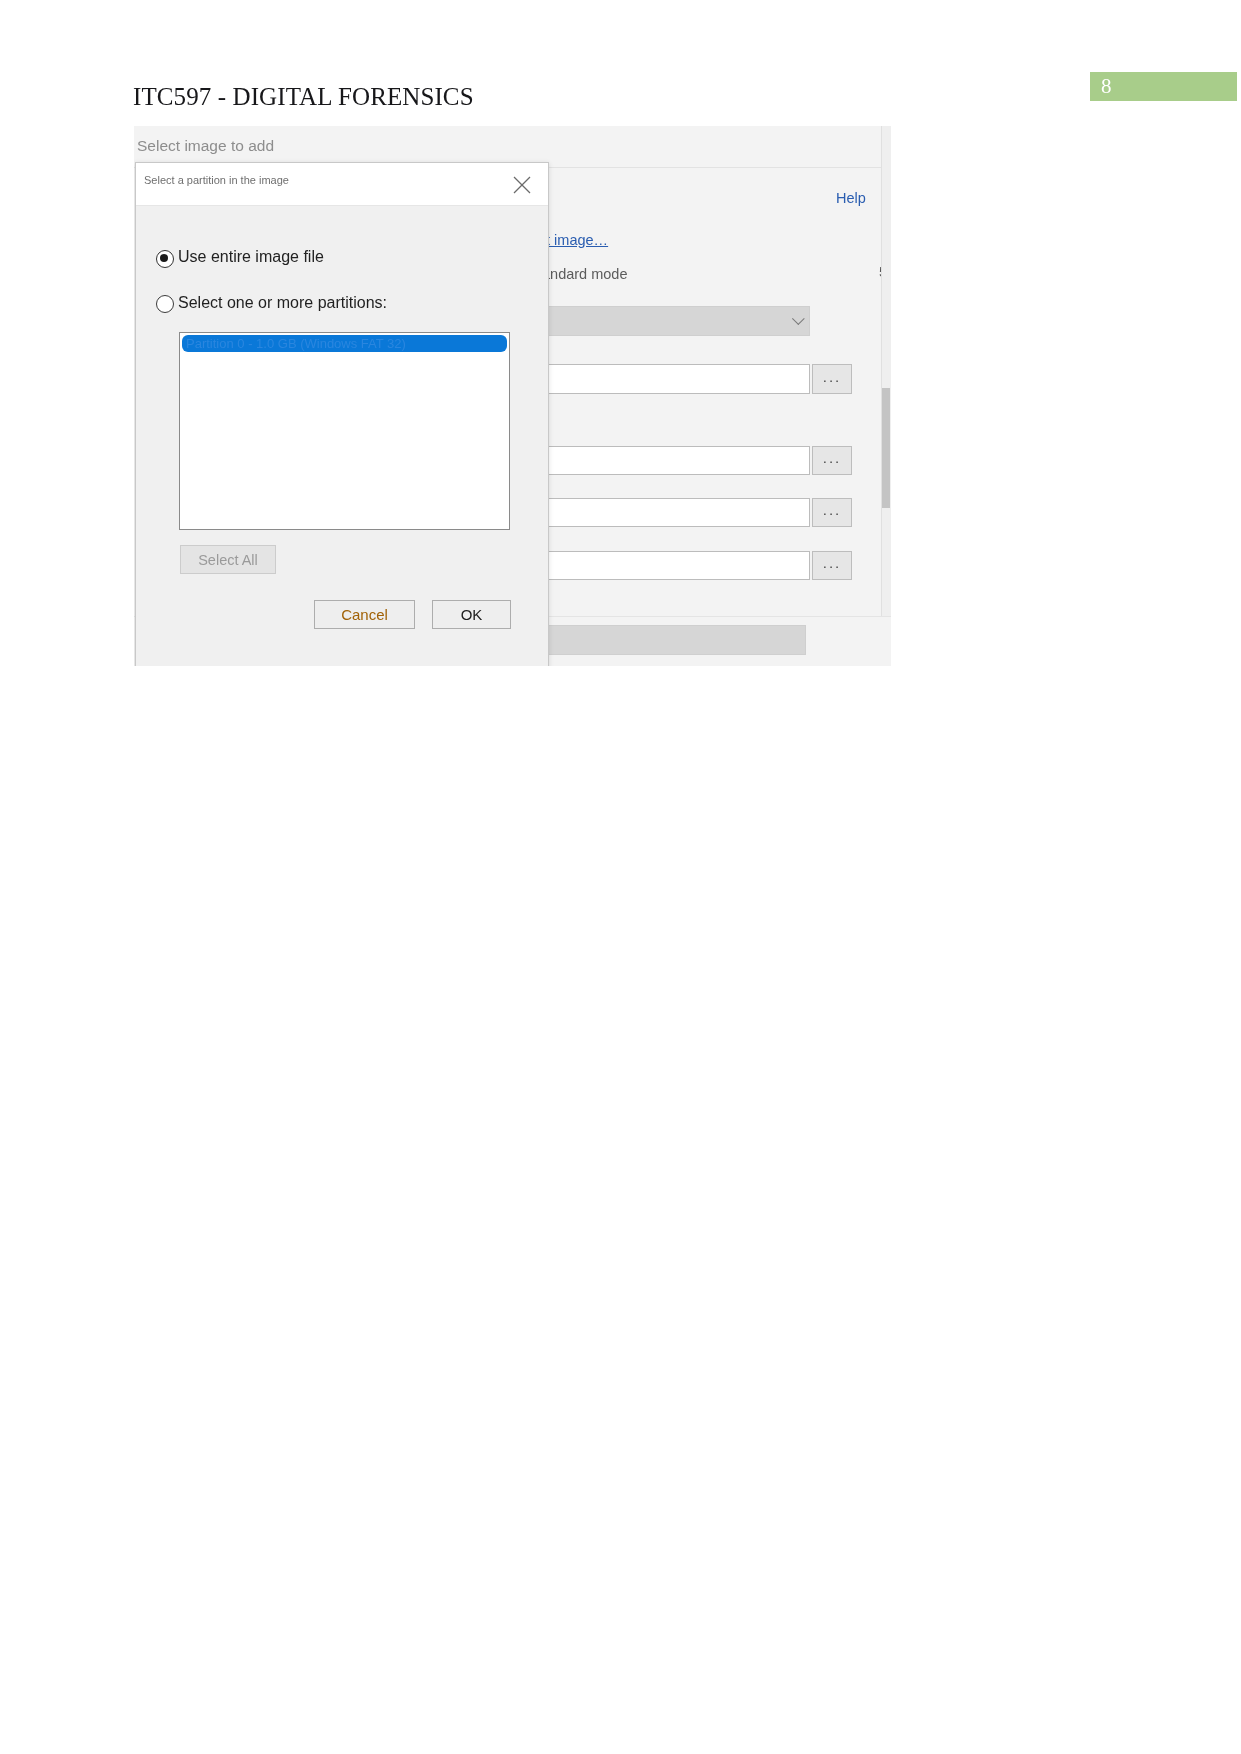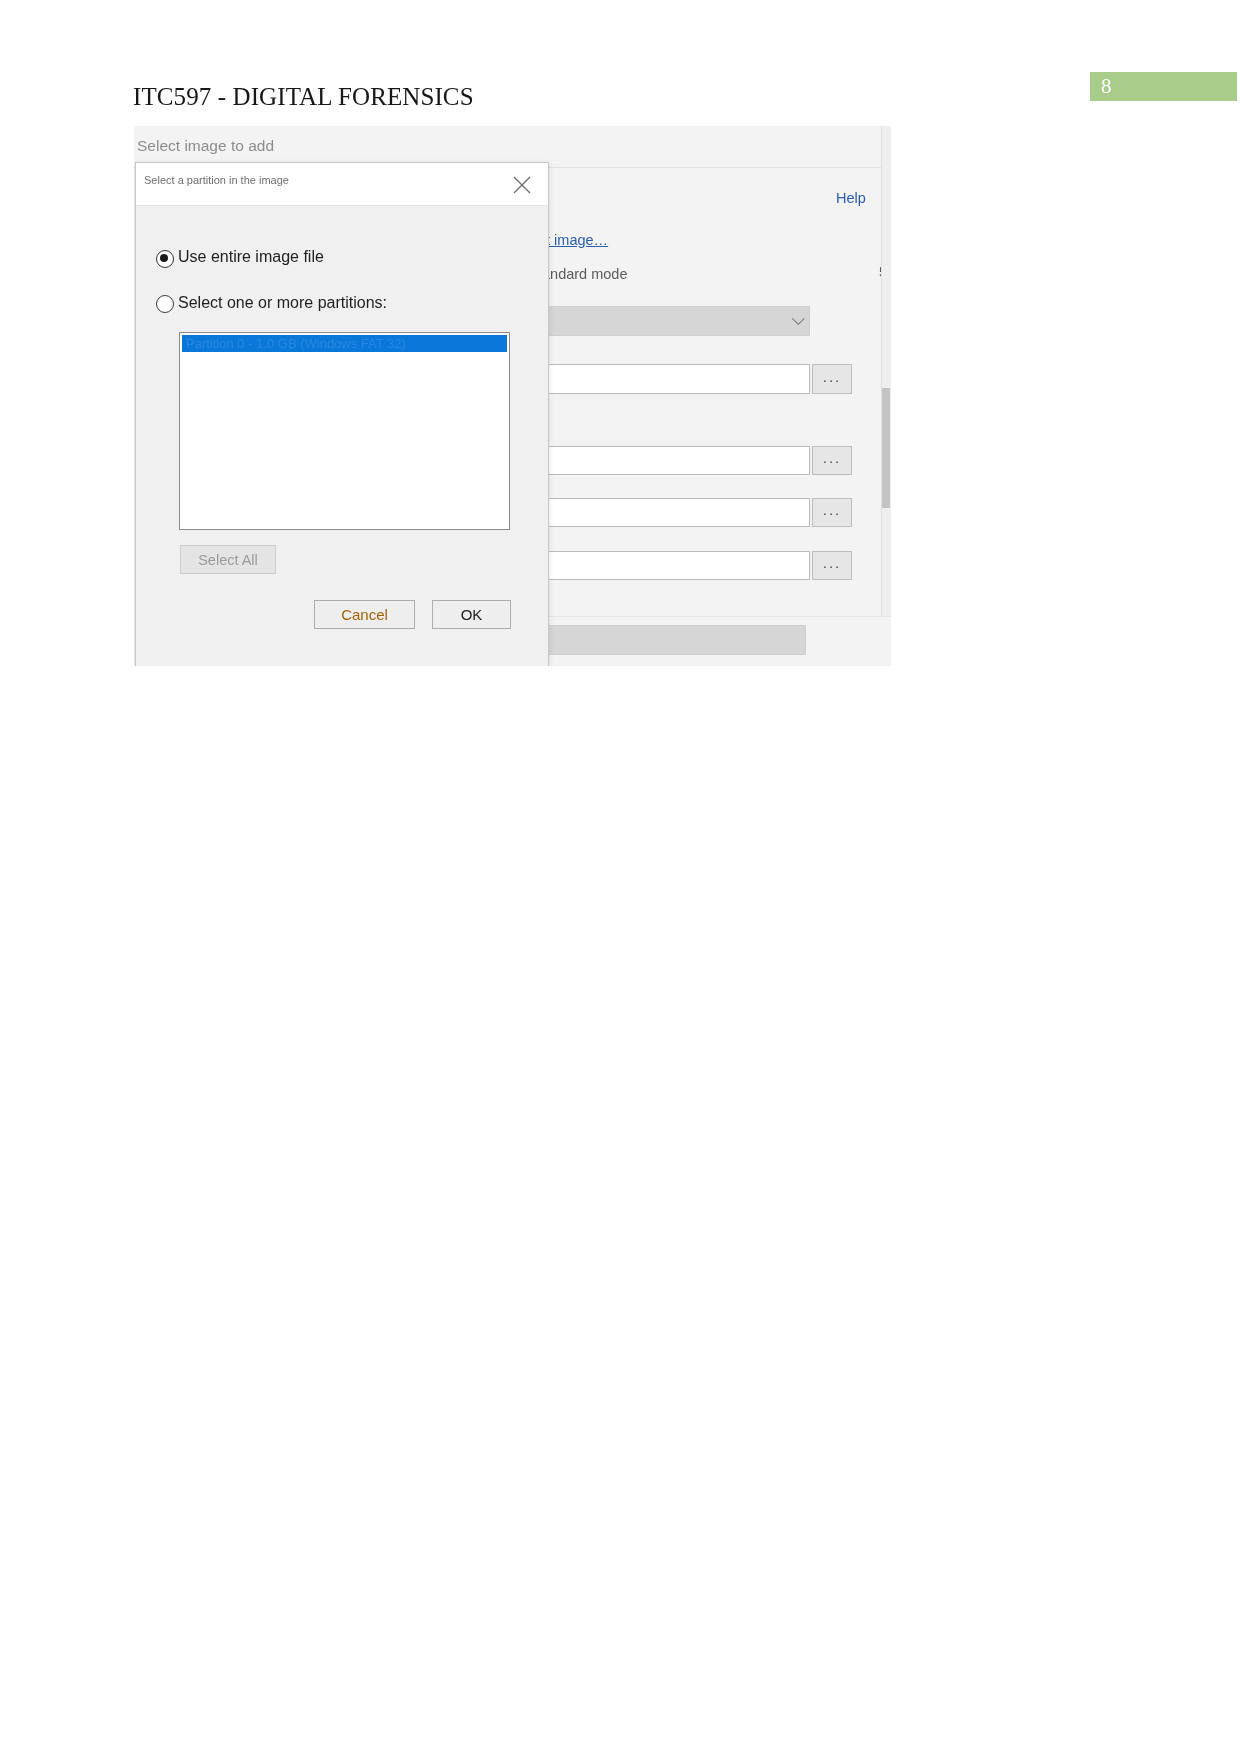--- a/index.html
+++ b/index.html
@@ -311,20 +311,21 @@
     position: relative;
     height: 17px;
     background: #0a78d8;
     color: #2a86df;
     font-size: 13px;
     line-height: 17px;
     padding-left: 4px;
     white-space: nowrap;
     overflow: hidden;
     filter: blur(0.6px);
+    border-radius: 6px;
   }
 
   #select-all-button {
     position: absolute;
     left: 44px;
     top: 382px;
     width: 96px;
     height: 29px;
     background: #e4e4e4;
     border: 1px solid #cccccc;

